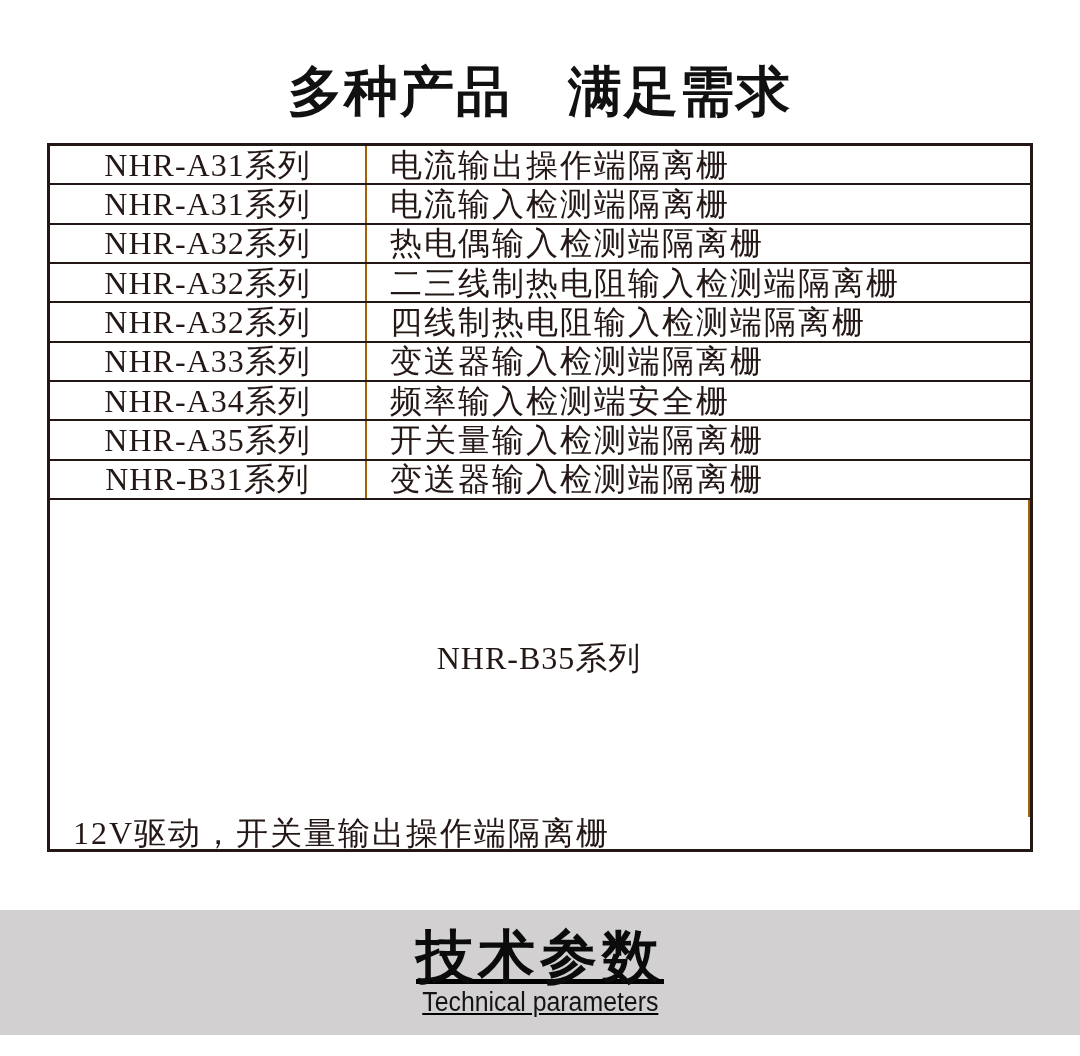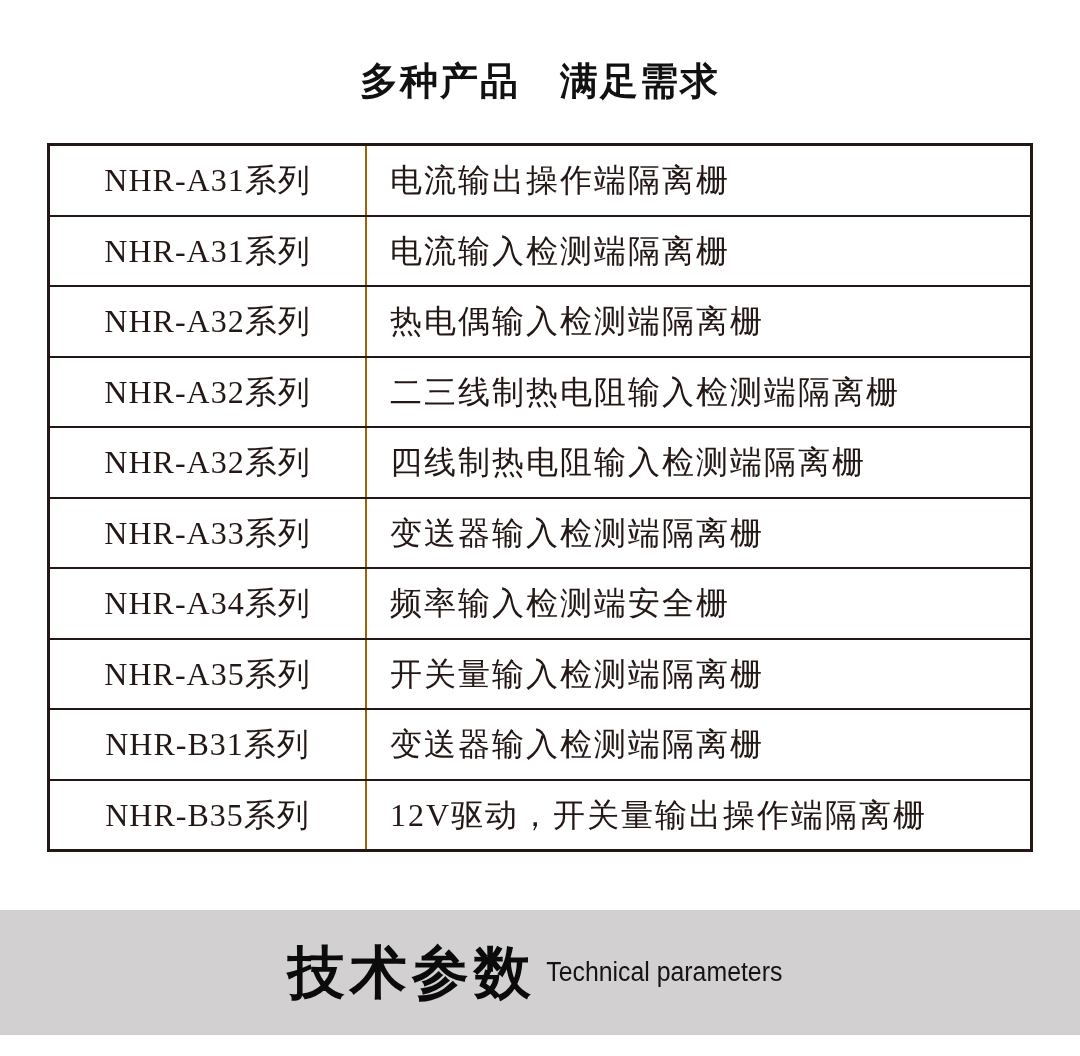--- a/index.html
+++ b/index.html
@@ -12,21 +12,21 @@
     font-family: "Liberation Sans", "DejaVu Sans", sans-serif;
   }
 
   
   .page-title {
     position: absolute;
     top: 56px;
     left: 0;
     width: 1080px;
     text-align: center;
-    font-size: 38px;
+    font-size: 54px;
     font-weight: bold;
     color: #111111;
     letter-spacing: 2px;
     font-family: "Liberation Sans", "DejaVu Sans", sans-serif;
     white-space: pre;
   }
 
   
   .product-table {
     position: absolute;
@@ -40,21 +40,21 @@
     flex-direction: column;
     background: #ffffff;
   }
   .trow {
     flex: 1 1 0;
     display: flex;
     flex-direction: row;
     border-bottom: 2px solid #231815;
     box-sizing: border-box;
   }
-  .trow:last-child { border-bottom: none; }
+  .trow:last-child { border-bottom: none; flex-direction: column; }
   .cell {
     display: flex;
     align-items: center;
     box-sizing: border-box;
     color: #231815;
     font-family: "Liberation Serif", "DejaVu Serif", serif;
     font-size: 32px;
     line-height: 1;
     white-space: nowrap;
     overflow: hidden;
@@ -74,22 +74,24 @@
 
   
   .section-banner {
     position: absolute;
     left: 0;
     top: 910px;
     width: 1080px;
     height: 125px;
     background: #d2d0d0;
     display: flex;
+    flex-direction: column;
     align-items: center;
     justify-content: center;
+    text-decoration: underline;
   }
   .banner-title-cn {
     font-size: 57px;
     font-weight: 600;
     color: #0b0b0b;
     letter-spacing: 5px;
     line-height: 1.05;
     font-family: "Liberation Sans", "DejaVu Sans", sans-serif;
   }
   .banner-title-en {

